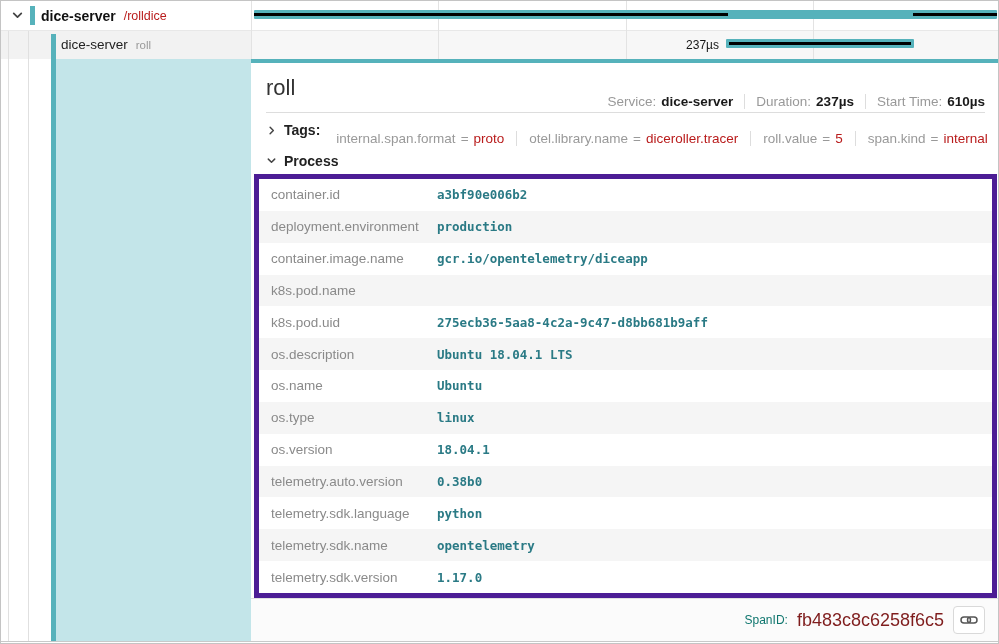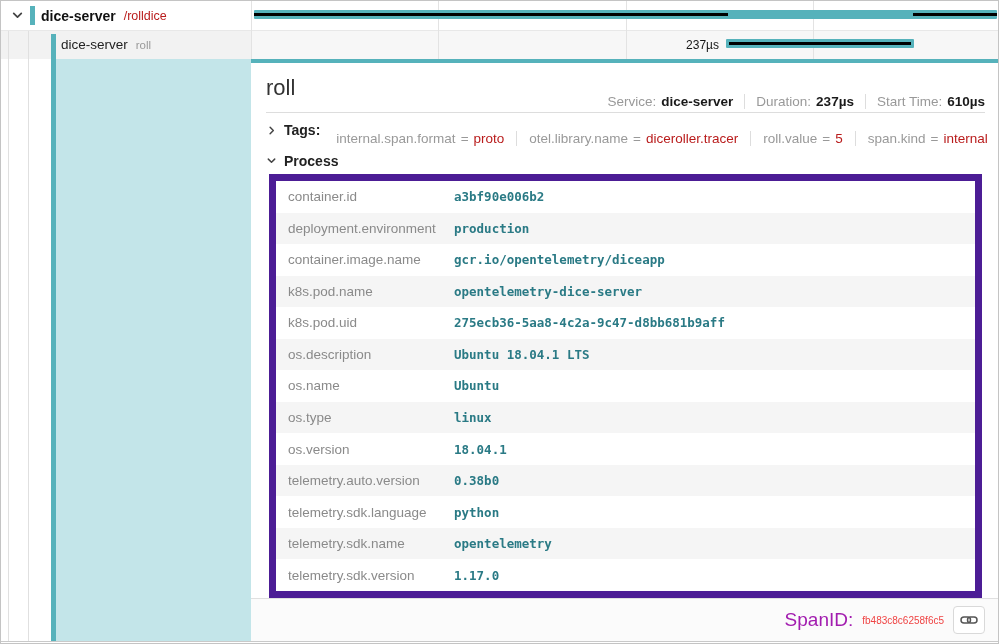--- a/index.html
+++ b/index.html
@@ -58,29 +58,29 @@
   .sec-toggle{display:flex;align-items:center;gap:7px;cursor:pointer;}
   .sec-label{font-size:14px;font-weight:700;color:#222;}
   .tags-list{display:flex;align-items:flex-end;margin-left:4px;}
   .tag{display:flex;gap:5px;align-items:baseline;padding:0 12px;font-size:13.5px;}
   .tag + .tag{border-left:1px solid #ddd;margin-top:16px;}
   .tag-k,.tag-eq{color:#999;}
   .tag-v{color:#b91c1c;}
 
   .process-row{flex:none;height:27px;margin:0 15px;display:flex;align-items:center;}
 
-  .kv-table{flex:1;margin:0 18px;border:7px solid #4c1d95;display:flex;flex-direction:column;background:#fff;}
+  .kv-table{flex:1;margin:0 3px;border:5px solid #4c1d95;display:flex;flex-direction:column;background:#fff;}
   .kv-row{flex:1;display:flex;align-items:center;}
   div.kv-row:nth-of-type(even){background:#f5f5f5;}
   .kv-key{flex:0 0 178px;padding-left:12px;font-size:13.5px;color:#8a8a8a;}
   .kv-val{font-family:"DejaVu Sans Mono","Liberation Mono",monospace;font-size:12.5px;font-weight:700;color:var(--value_text);}
 
   .panel-footer{flex:none;height:43px;border-top:1px solid #e0e0e0;background:#fbfbfb;display:flex;align-items:center;justify-content:flex-end;gap:9px;padding:0 15px;}
-  .spanid-label{color:#a21caf;font-size:19px;}
-  .spanid-value{color:#ef4444;font-size:10px;}
+  .spanid-label{color:#0f766e;font-size:12px;}
+  .spanid-value{color:#7f1d1d;font-size:18px;}
   .link-btn{width:32px;height:28px;border:1px solid #d9d9d9;border-radius:4px;background:#fff;display:flex;align-items:center;justify-content:center;cursor:pointer;}
 
   .bottom-line{position:absolute;left:0;top:640px;width:100%;height:1px;background:#c9c9c9;}
 </style>
 </head>
 <body>
 
 <div class="screen">
 
   <div class="row2-bg"></div>
@@ -201,21 +201,20 @@
         <span class="kv-val">production</span>
       </div>
 
       <div class="kv-row">
         <span class="kv-key">container.image.name</span>
         <span class="kv-val">gcr.io/opentelemetry/diceapp</span>
       </div>
 
       <div class="kv-row">
         <span class="kv-key">k8s.pod.name</span>
-        <span class="kv-val">opentelemetry-dice-server</span>
       </div>
 
       <div class="kv-row">
         <span class="kv-key">k8s.pod.uid</span>
         <span class="kv-val">275ecb36-5aa8-4c2a-9c47-d8bb681b9aff</span>
       </div>
 
       <div class="kv-row">
         <span class="kv-key">os.description</span>
         <span class="kv-val">Ubuntu 18.04.1 LTS</span>

